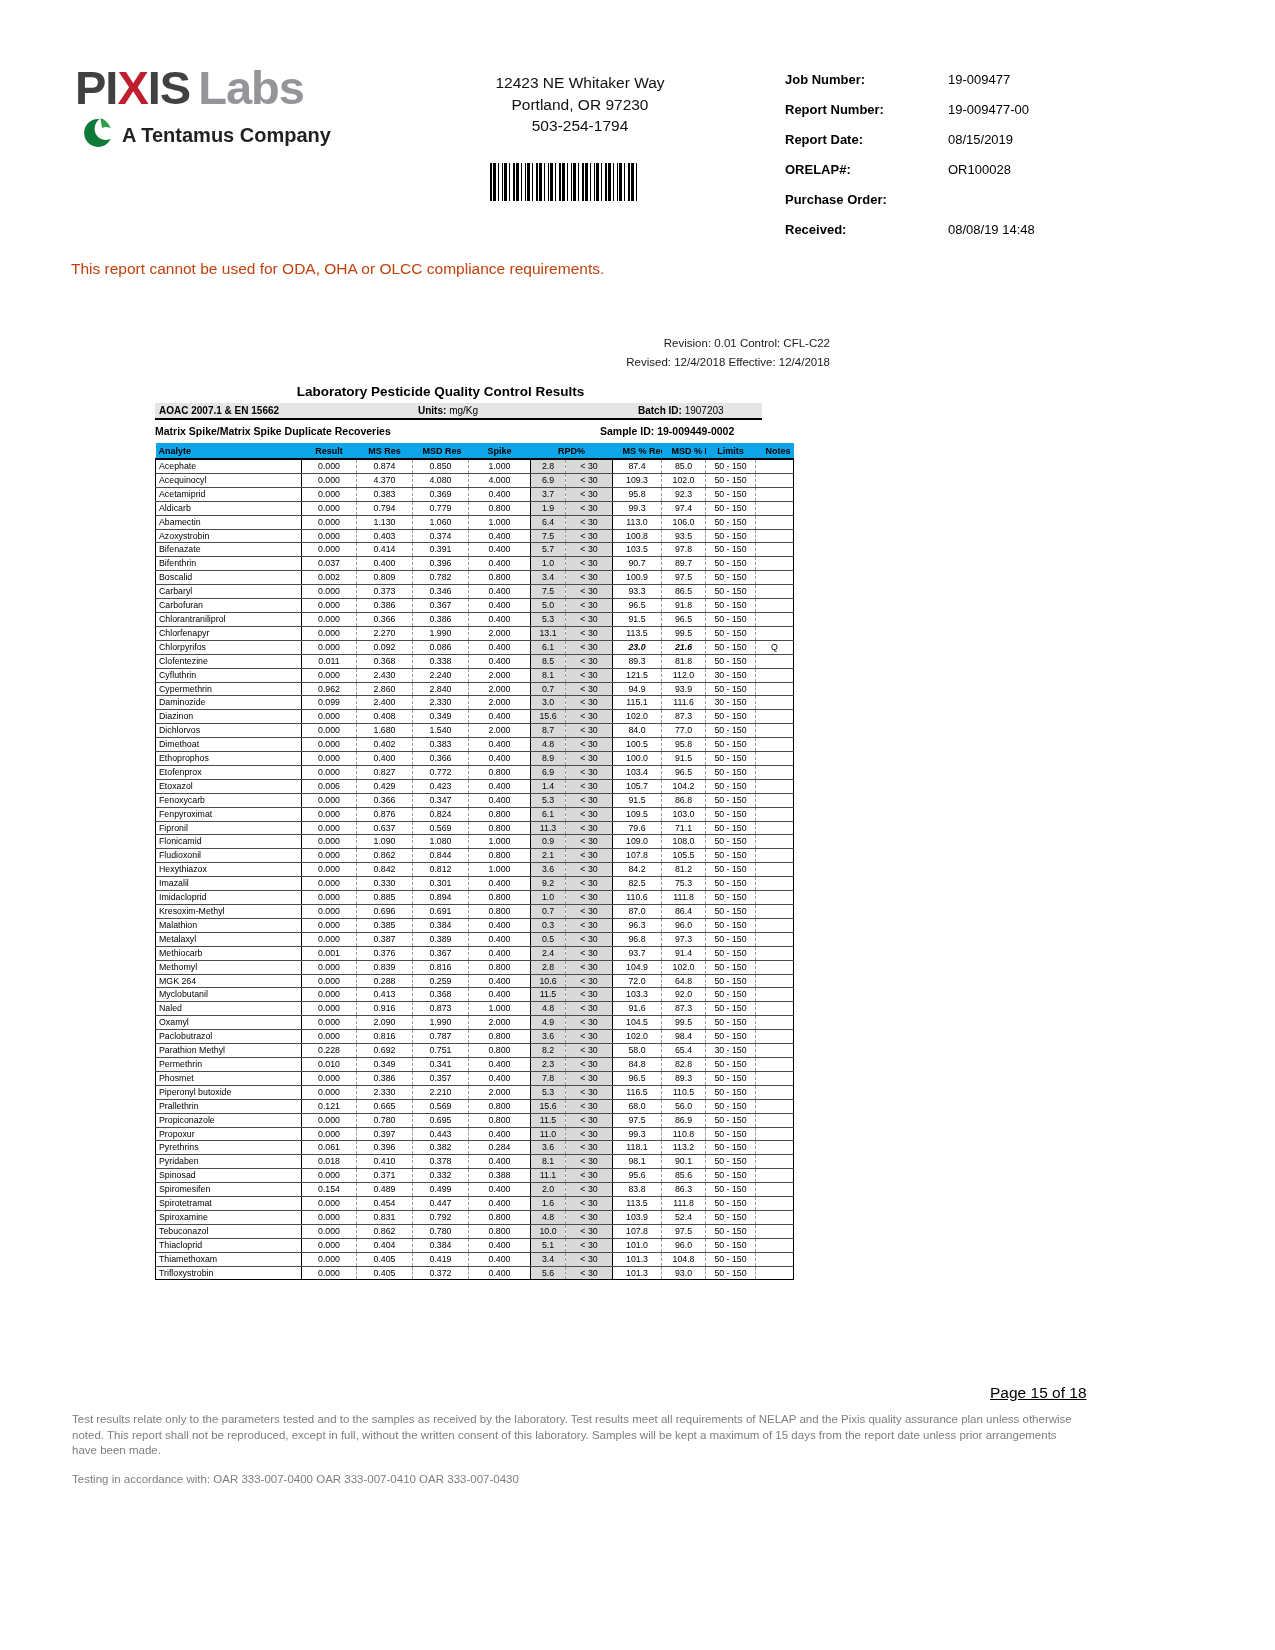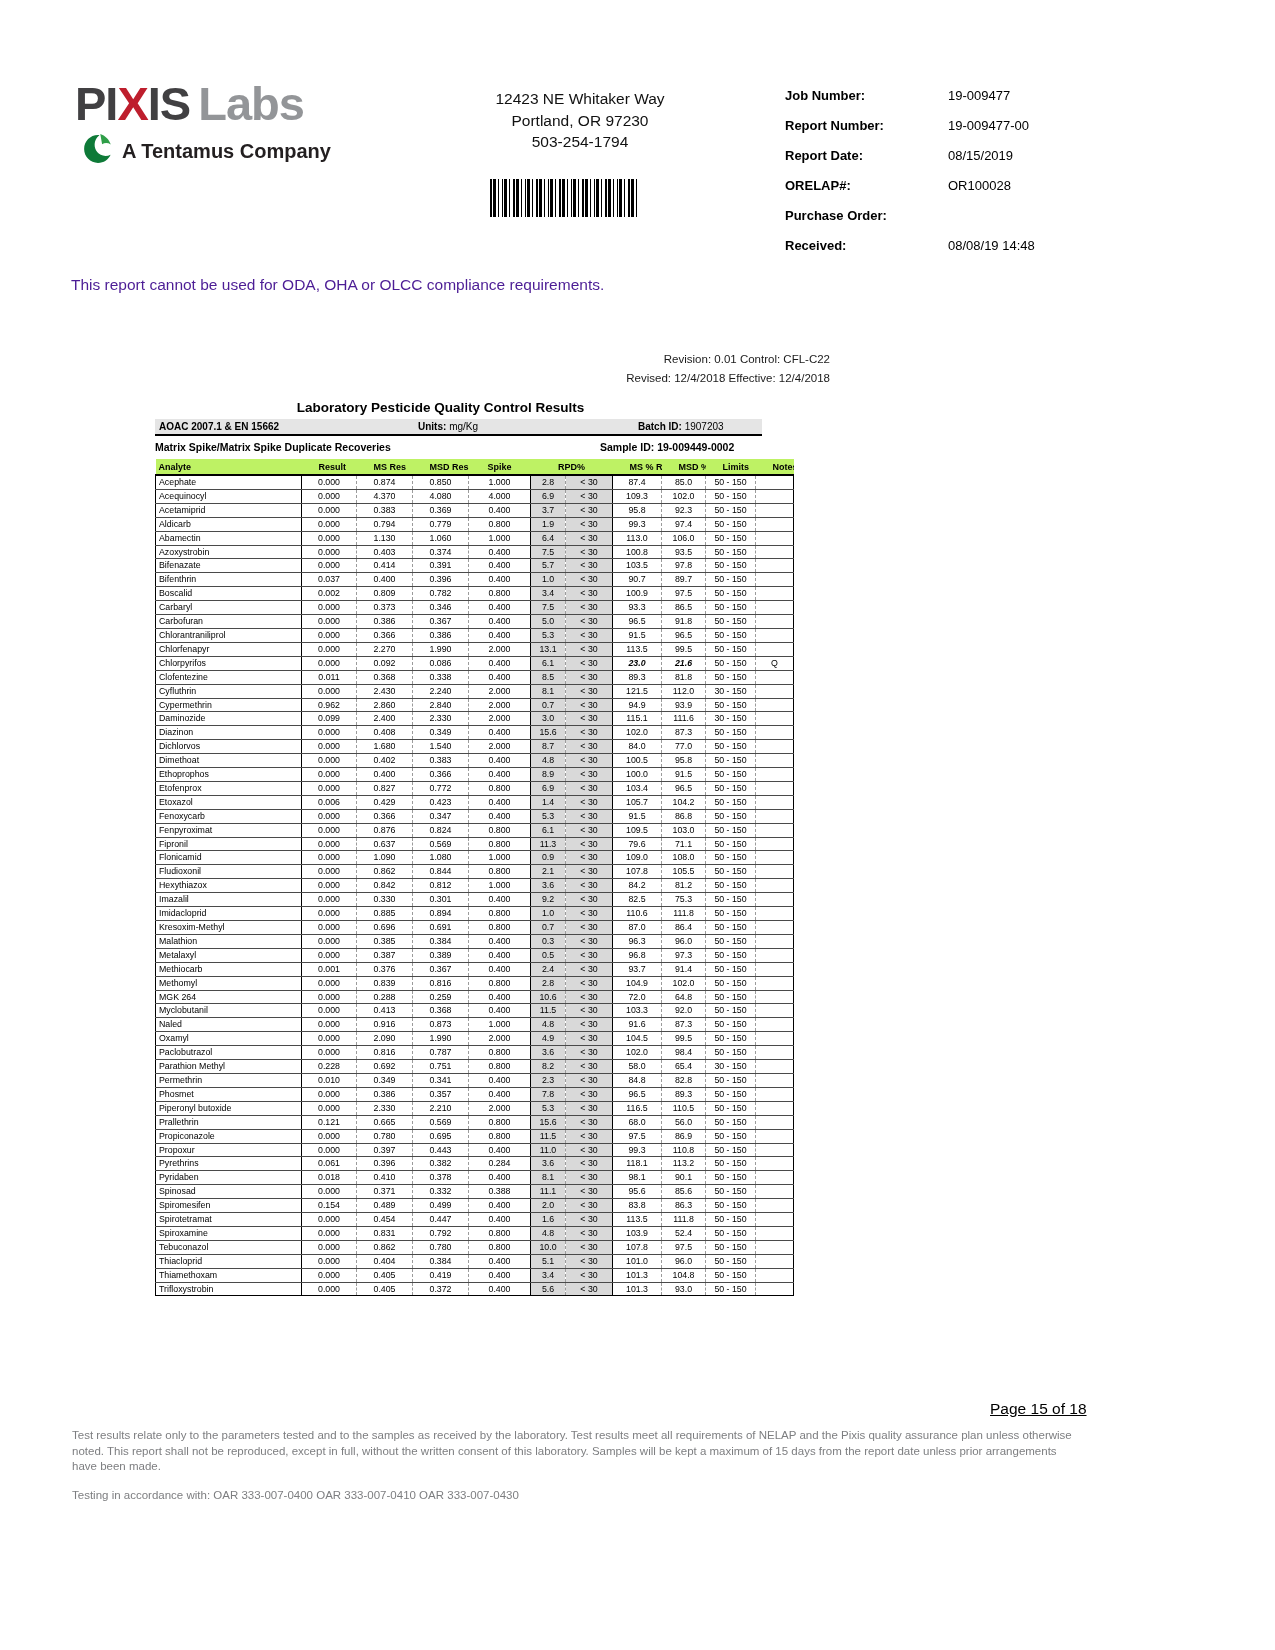--- a/index.html
+++ b/index.html
@@ -1,18 +1,18 @@
 <!DOCTYPE html>
 <html><head>
 <meta charset="utf-8">
 <style>
   html,body{margin:0;padding:0;}
   body{width:1275px;height:1650px;background:#ffffff;position:relative;
        font-family:"Liberation Sans",sans-serif;color:#000;}
-  .abs{position:absolute;margin-top:16px;}
+  .abs{position:absolute;}
 
   
   .logo-block{left:75px;top:64px;}
   .brand{font-size:47px;font-weight:bold;line-height:1.0;letter-spacing:-1px;white-space:nowrap;}
   .brand .dark{color:#414042;}
   .brand .red{color:#be1e2d;}
   .brand .gray{color:#939598;margin-left:8px;}
   .tagline{display:flex;align-items:center;gap:7px;margin-top:5px;margin-left:6px;}
   .tagline-text{font-size:20px;font-weight:bold;color:#231f20;}
 
@@ -23,43 +23,43 @@
     background:repeating-linear-gradient(90deg,
       #000 0 2px,#fff 2px 3px,#000 3px 6px,#fff 6px 8px,
       #000 8px 9px,#fff 9px 12px,#000 12px 13px,#fff 13px 14px,
       #000 14px 17px,#fff 17px 19px,#000 19px 20px,#fff 20px 23px);}
 
   .info{left:785px;top:70px;font-size:13px;}
   .info-row{display:flex;line-height:19px;margin-bottom:11px;}
   .info-label{width:163px;font-weight:bold;}
   .info-value{white-space:nowrap;}
 
-  .notice{left:71px;top:260px;font-size:15.5px;color:#4c1d95;white-space:nowrap;}
+  .notice{left:71px;top:260px;font-size:15.5px;color:#c2410c;white-space:nowrap;}
 
   .revision{left:155px;top:334px;width:675px;text-align:right;
             font-size:11.5px;line-height:19px;color:#1a1a1a;}
 
   
   .qc-title{left:137px;top:384px;width:607px;text-align:center;
             font-size:13.5px;font-weight:bold;}
   .qc{left:155px;top:403px;width:638px;}
   .green-bar{width:607px;height:15px;background:#e5e5e5;border-bottom:2px solid #000;
              position:relative;font-size:10px;font-weight:bold;line-height:15px;}
   .green-bar .g-method{position:absolute;left:4px;}
   .green-bar .g-units{position:absolute;left:263px;}
   .green-bar .g-batch{position:absolute;left:483px;}
   .green-bar .val{font-weight:normal;}
   .sample-row{width:638px;height:23px;position:relative;font-size:10.5px;
               font-weight:bold;line-height:23px;}
   .sample-row .s-id{position:absolute;left:445px;}
 
   table.qc-tbl{border-collapse:collapse;table-layout:fixed;width:638px;}
   table.qc-tbl td{white-space:nowrap;overflow:hidden;}
-  thead td{background:#bef264;font-size:9px;font-weight:bold;height:15px;
-           text-align:center;padding:0 17px;}
+  thead td{background:#0ea5e9;font-size:9px;font-weight:bold;height:15px;
+           text-align:center;padding:0 10px;}
   thead td.analyte{text-align:left;padding-left:3px;}
   tbody td{font-size:8.8px;height:12.9px;line-height:12.9px;text-align:center;
            padding:0 1px;border-bottom:1px solid #4a4a4a;border-right:1px dashed #9b9b9b;}
   tbody td.analyte{text-align:left;padding-left:3px;border-right:1.2px solid #000;}
   tbody td.spike{border-right:1.2px solid #000;}
   tbody td.rpd,tbody td.rpd-limit{background:#d9d9d9;}
   tbody td.rpd-limit{border-right:1.2px solid #000;}
   tbody td.notes{border-right:1.3px solid #000;}
   tbody td.em{font-weight:bold;font-style:italic;}
   tbody tr:first-child td{border-top:2px solid #000;}

